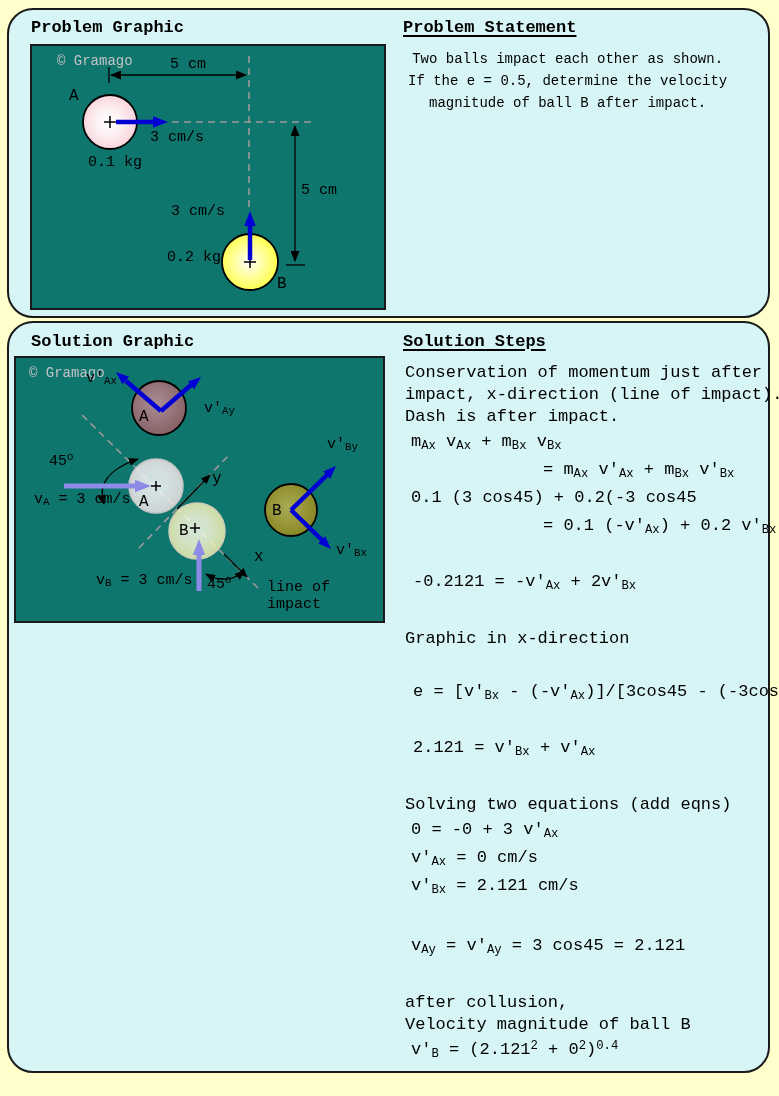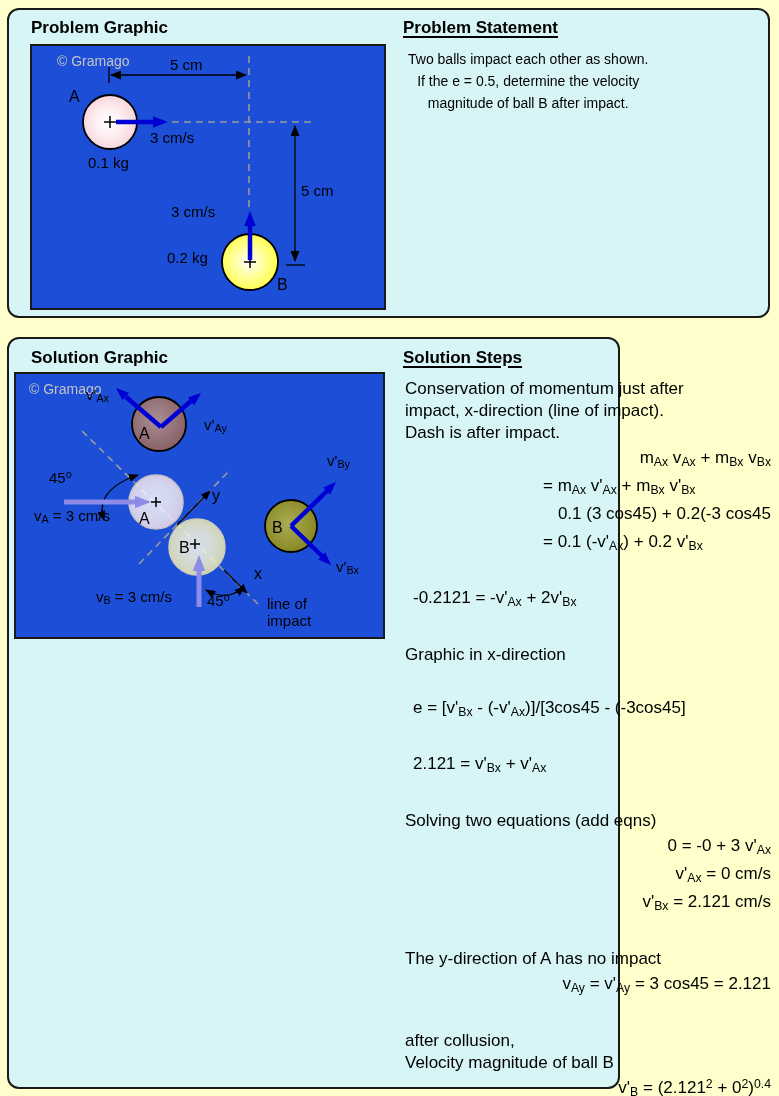--- a/index.html
+++ b/index.html
@@ -3,37 +3,37 @@
 <meta charset="utf-8">
 <style>
   :root{
     --page-bg:#FFFFCC; --panel-bg:#D7F5F6; --blue:#0000D5; --peri:#8C8CE8;
     --red:#FF0000; --dash:#9A9A9A; --wm:#C3C3C3;
   }
   html,body{margin:0;padding:0;}
   .page{position:relative;width:779px;height:1096px;background:var(--page-bg);
     font-family:"Liberation Sans",sans-serif;color:#000;overflow:hidden;}
   .panel{position:absolute;background:var(--panel-bg);border:2px solid #1A1A1A;
-    border-radius:12px;box-sizing:border-box;}
+    border-radius:26px;box-sizing:border-box;font-family:Liberation Mono, monospace;}
   .panel-problem{left:7px;top:8px;width:763px;height:310px;}
-  .panel-solution{left:7px;top:337px;width:613px;height:752px;}
+  .panel-solution{left:7px;top:321px;width:763px;height:752px;}
   .panel-title{position:absolute;font-size:17px;font-weight:bold;white-space:nowrap;}
   .underlined{text-decoration:underline;text-decoration-thickness:2px;text-underline-offset:3px;}
-  .gbox{position:absolute;background:#1d4ed8;border:2px solid #1A1A1A;box-sizing:border-box;}
+  .gbox{position:absolute;background:#0f766e;border:2px solid #1A1A1A;box-sizing:border-box;}
   .gbox-problem{left:21px;top:34px;width:356px;height:266px;}
   .gbox-solution{left:5px;top:33px;width:371px;height:267px;}
   .dlabel{position:absolute;font-size:15px;white-space:nowrap;line-height:1.1;}
   .watermark{color:var(--wm);font-size:14px;}
   .stmt{position:absolute;left:399px;top:38px;font-size:14px;line-height:22px;text-align:center;}
   .stmt div{white-space:nowrap;}
   .steps{position:absolute;left:396px;top:39px;width:366px;font-size:17px;line-height:22px;}
   .step-group{margin-bottom:32px;}
   .step-line{white-space:nowrap;}
   .step-line.eq{line-height:28px;}
-  .ind0{margin-left:0;} .ind1{margin-left:8px;margin-top:28px;} .ind2{margin-left:18px;text-align:right;} .ind3{margin-left:138px;}
+  .ind0{margin-left:0;} .ind1{margin-left:8px;margin-top:28px;} .ind2{margin-left:6px;} .ind3{margin-left:138px;}
   .result{color:var(--red);margin-top:32px;font-size:17px;white-space:nowrap;}
   sub{font-size:.72em;line-height:0;position:relative;top:.22em;vertical-align:baseline;}
   sup{font-size:.72em;line-height:0;position:relative;top:-.45em;vertical-align:baseline;}
   svg{position:absolute;left:0;top:0;}
   .dash{stroke:var(--dash);stroke-width:1.6;stroke-dasharray:7 5;fill:none;}
   .thin{stroke:#000;stroke-width:1.3;fill:none;}
   .plus{stroke:#000;stroke-width:1.5;fill:none;}
 </style>
 </head>
 <body>
@@ -196,21 +196,20 @@
             <div class="step-line eq ind1">e = [v'<sub>Bx</sub> - (-v'<sub>Ax</sub>)]/[3cos45 - (-3cos45]</div>
             <div class="step-line eq ind1">2.121 = v'<sub>Bx</sub> + v'<sub>Ax</sub></div>
           </div>
           <div class="step-group">
             <div class="step-line ind0">Solving two equations (add eqns)</div>
             <div class="step-line eq ind2">0 = -0 + 3 v'<sub>Ax</sub></div>
             <div class="step-line eq ind2">v'<sub>Ax</sub> = 0 cm/s</div>
             <div class="step-line eq ind2">v'<sub>Bx</sub> = 2.121 cm/s</div>
           </div>
           <div class="step-group">
-            <div class="step-line ind0">The y-direction of A has no impact</div>
             <div class="step-line eq ind2">v<sub>Ay</sub> = v'<sub>Ay</sub> = 3 cos45 = 2.121</div>
           </div>
           <div class="step-group">
             <div class="step-line ind0">after collusion,</div>
             <div class="step-line ind0">Velocity magnitude of ball B</div>
             <div class="step-line eq ind2">v'<sub>B</sub> = (2.121<sup>2</sup> + 0<sup>2</sup>)<sup>0.4</sup></div>
           </div>
         </div>
       <div class="result">v'<sub>B</sub>= 2.121 ft/s</div>
     </div>

